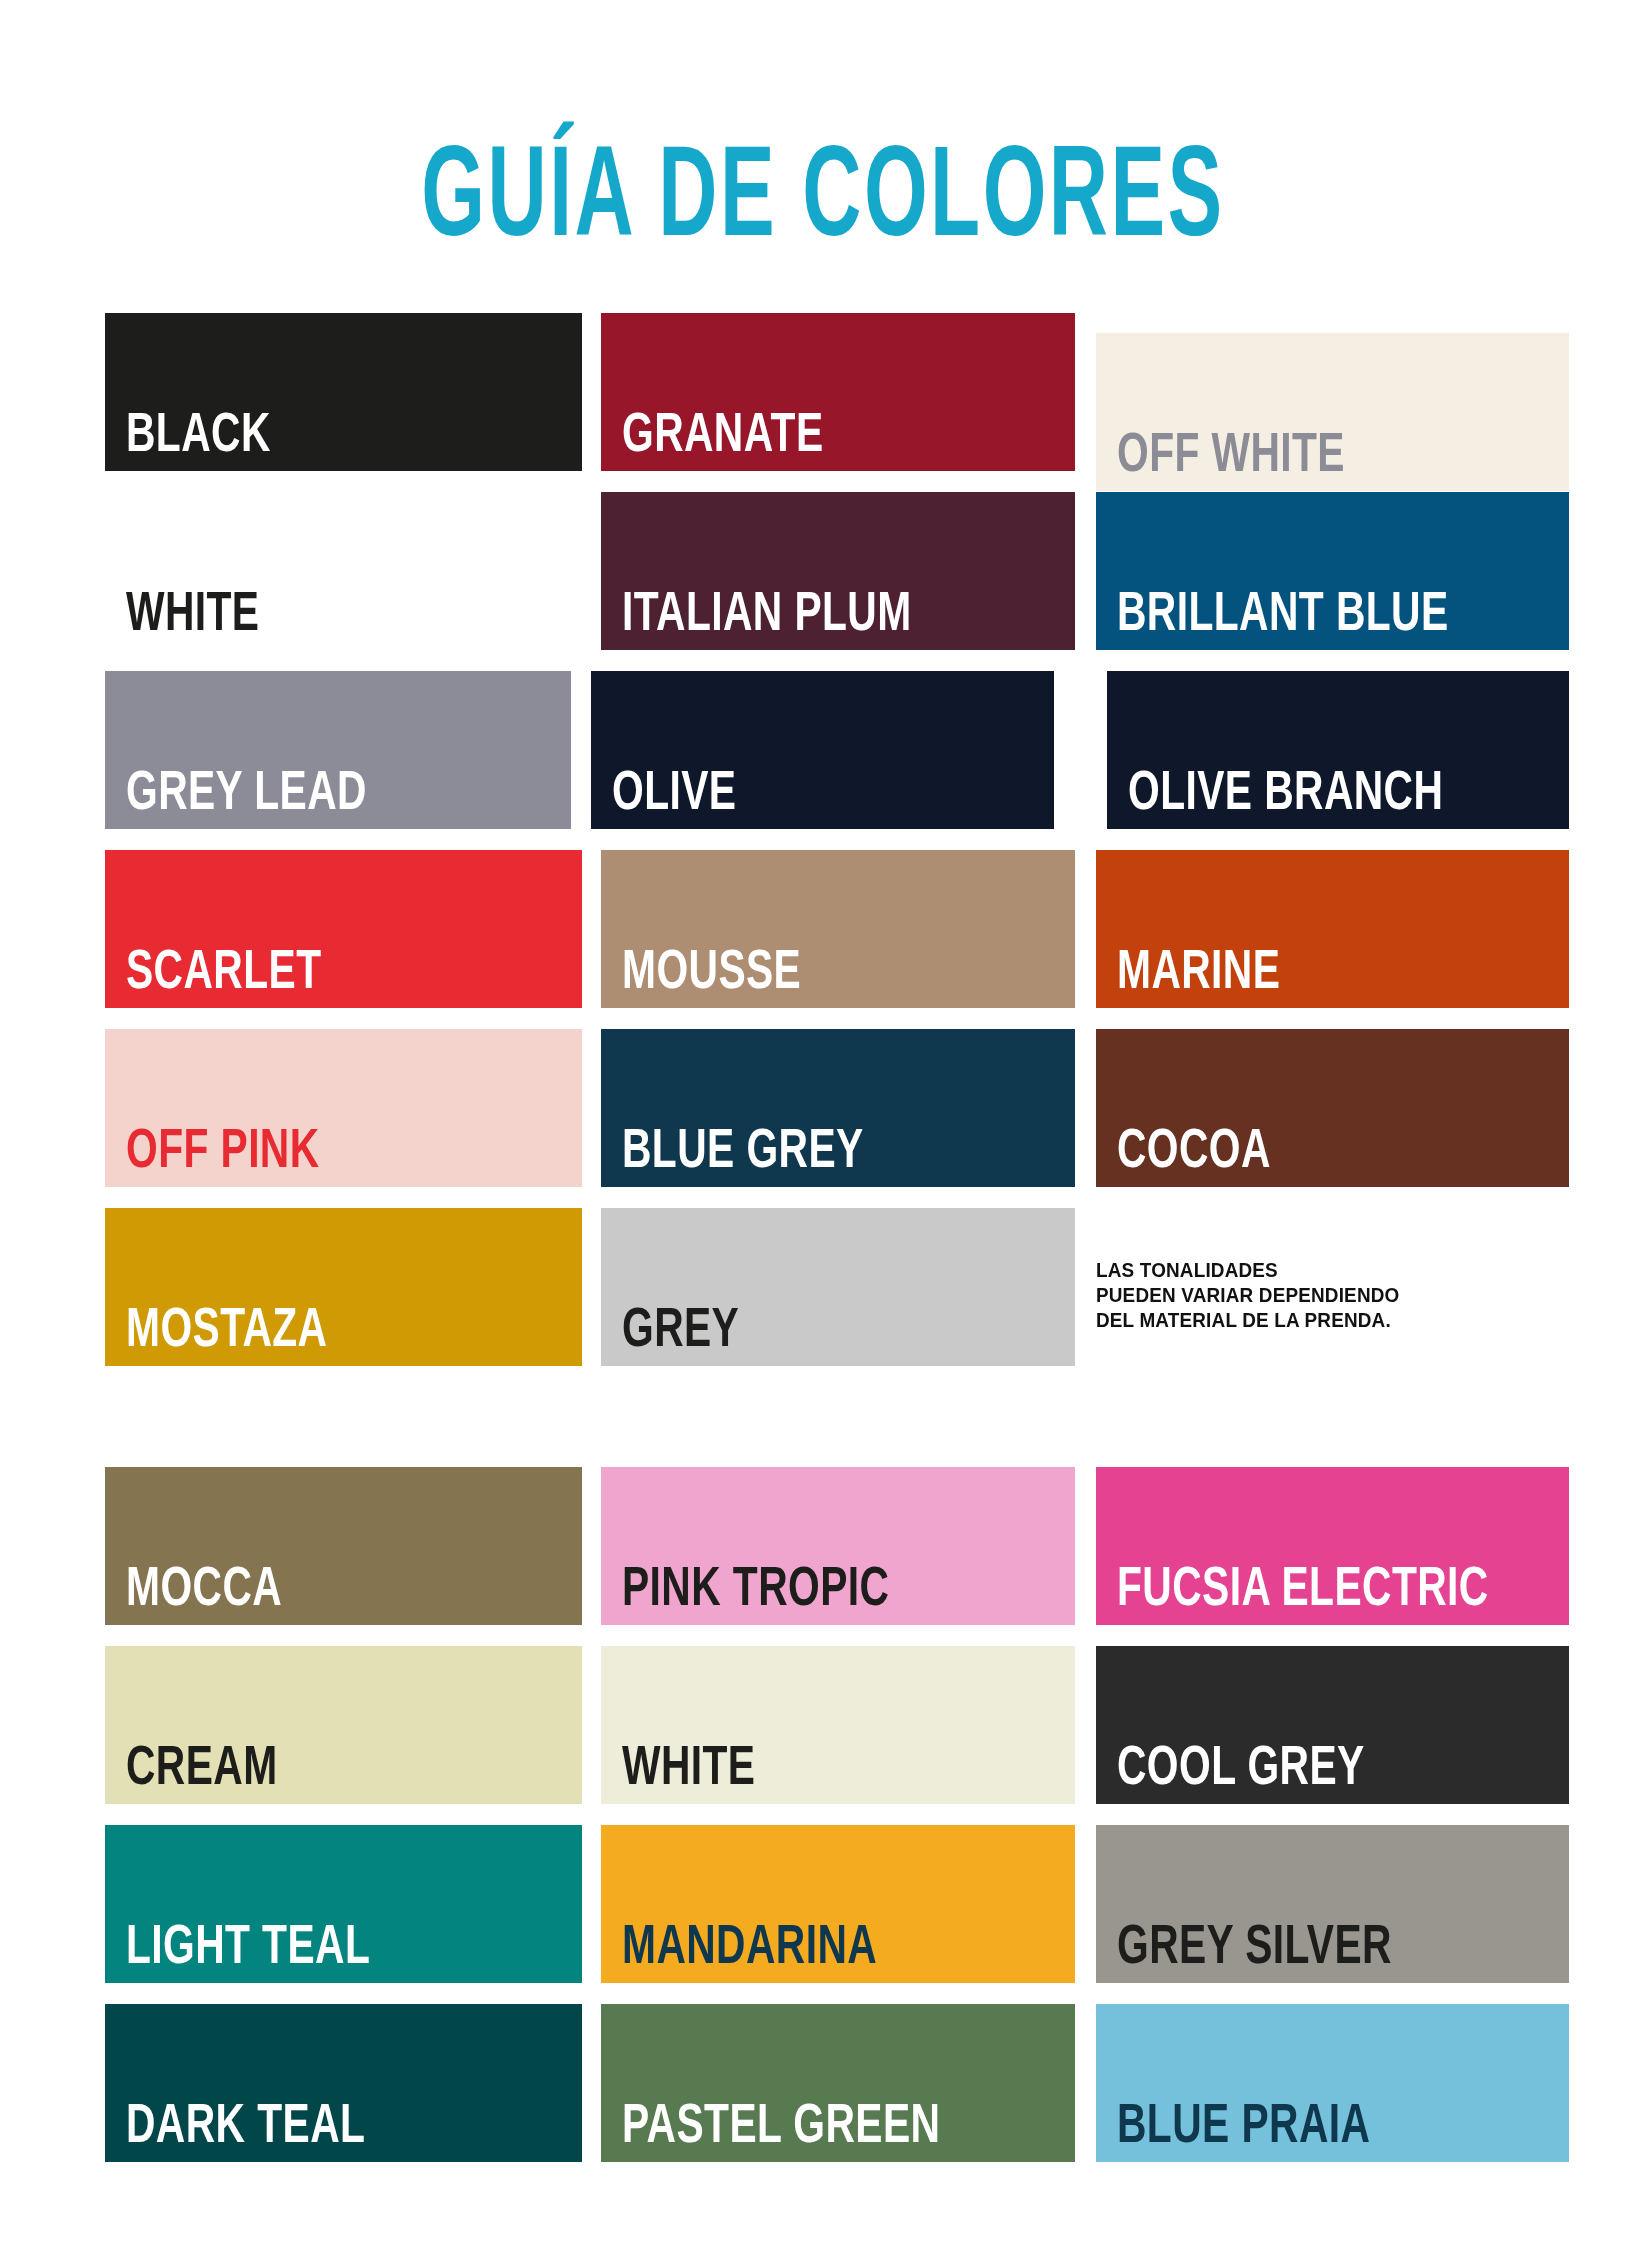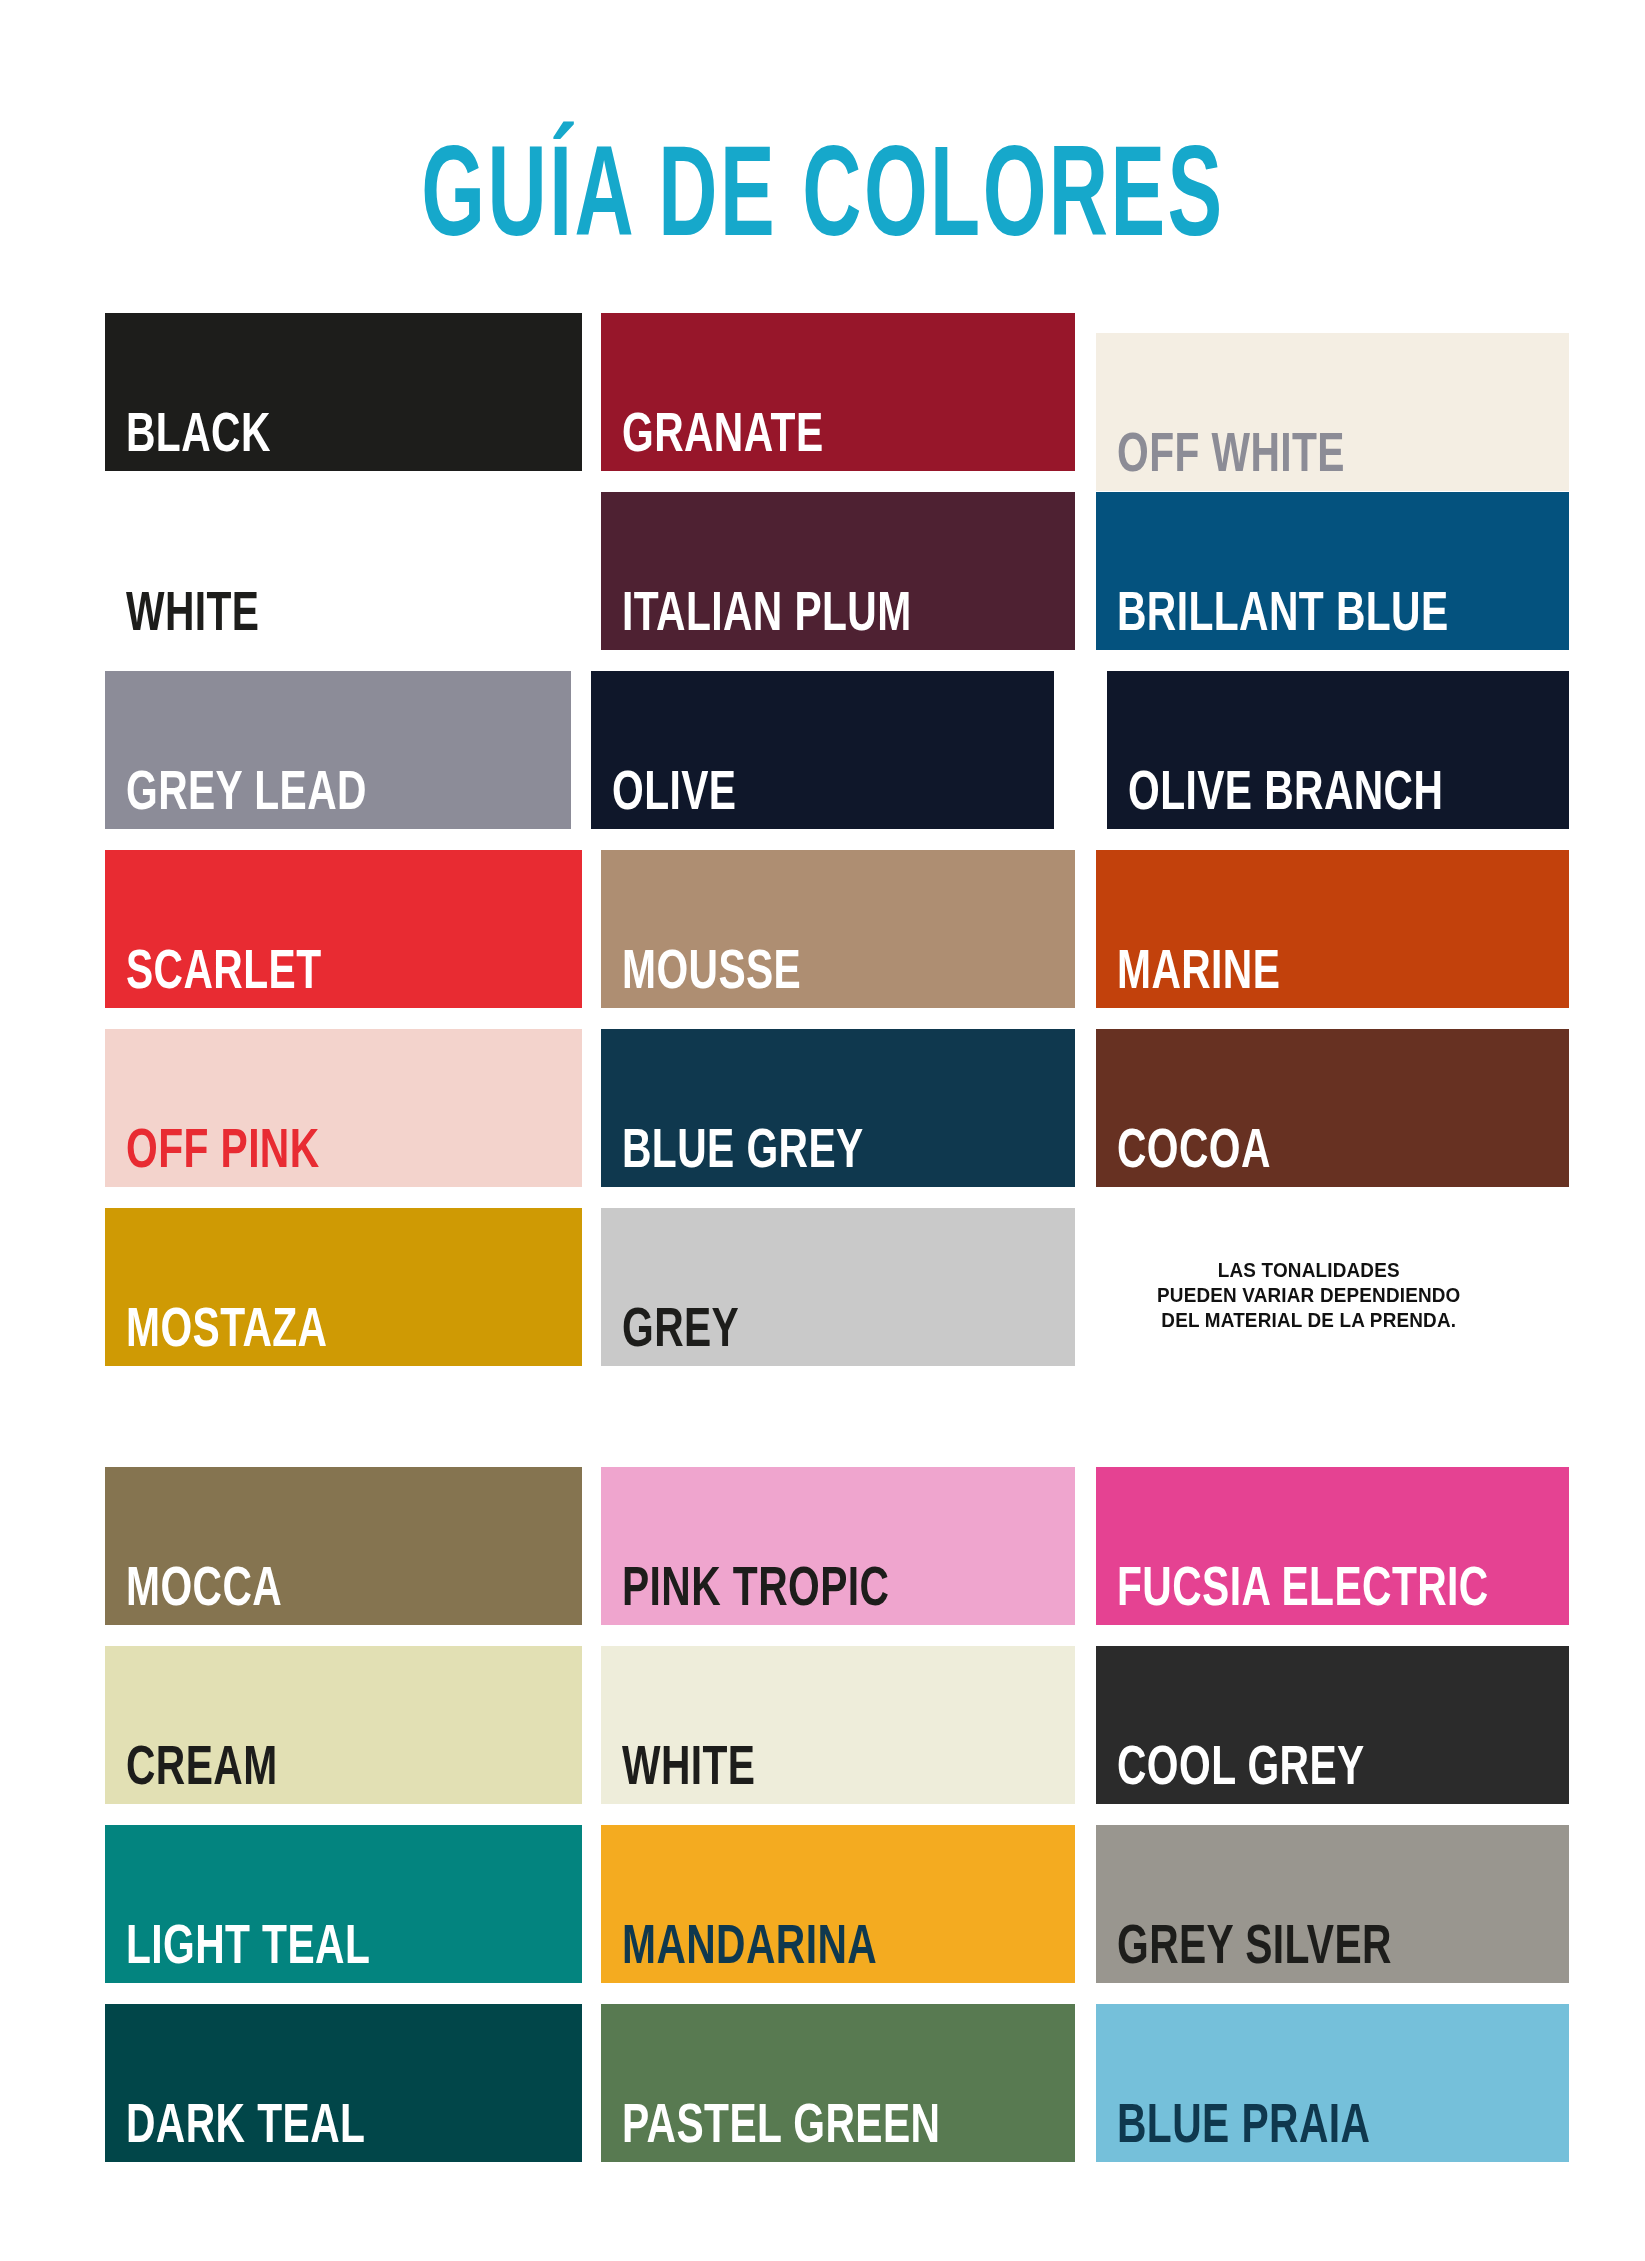--- a/index.html
+++ b/index.html
@@ -34,21 +34,20 @@
     transform: scaleX(0.78) scaleY(1.22);
     transform-origin: center top;
     white-space: nowrap;
   }
 
   
   .palette {
     position: absolute;
     left: 105px;
     width: 1464px;
-    text-align: center;
   }
   #section-1 { top: 313px; }
   #section-2 { top: 1467px; }
 
   .row {
     display: flex;
     width: 100%;
     height: 158px;
     margin-bottom: 21px;
   }

